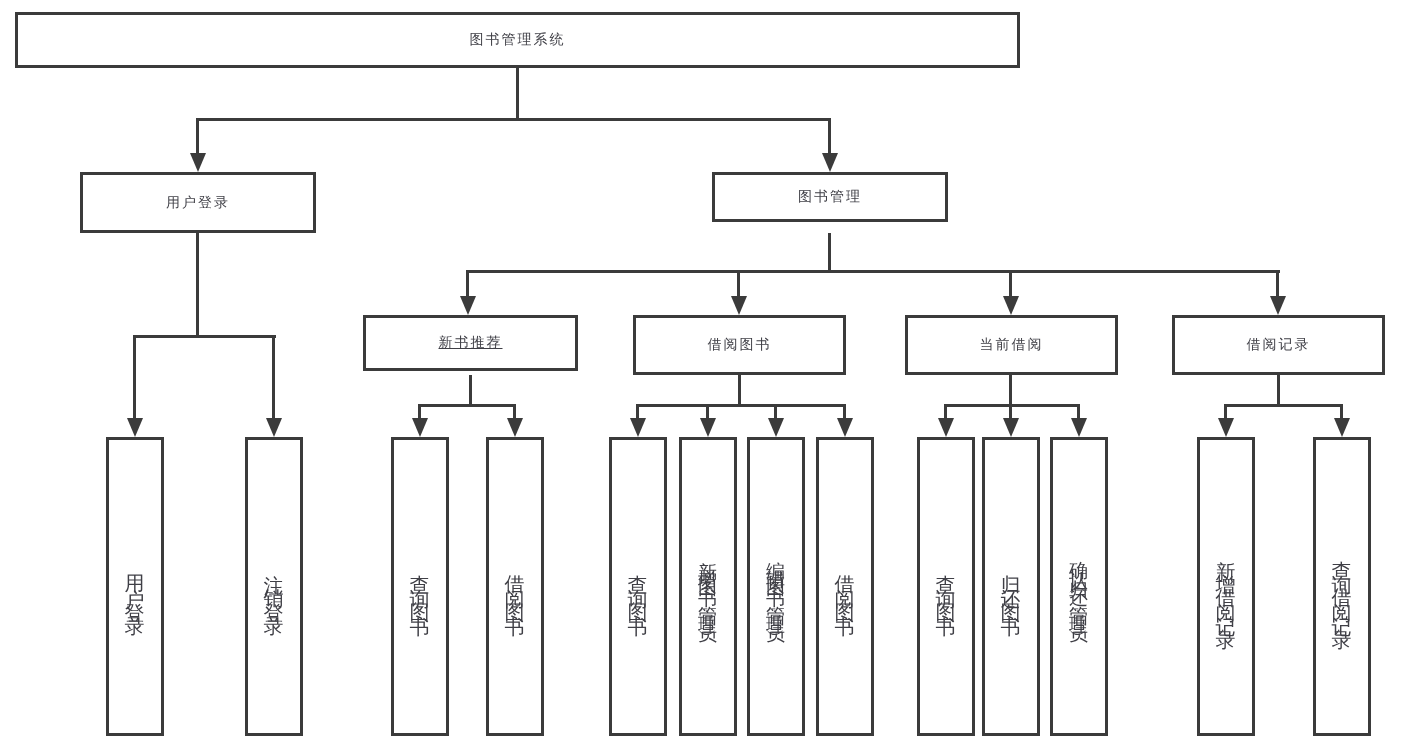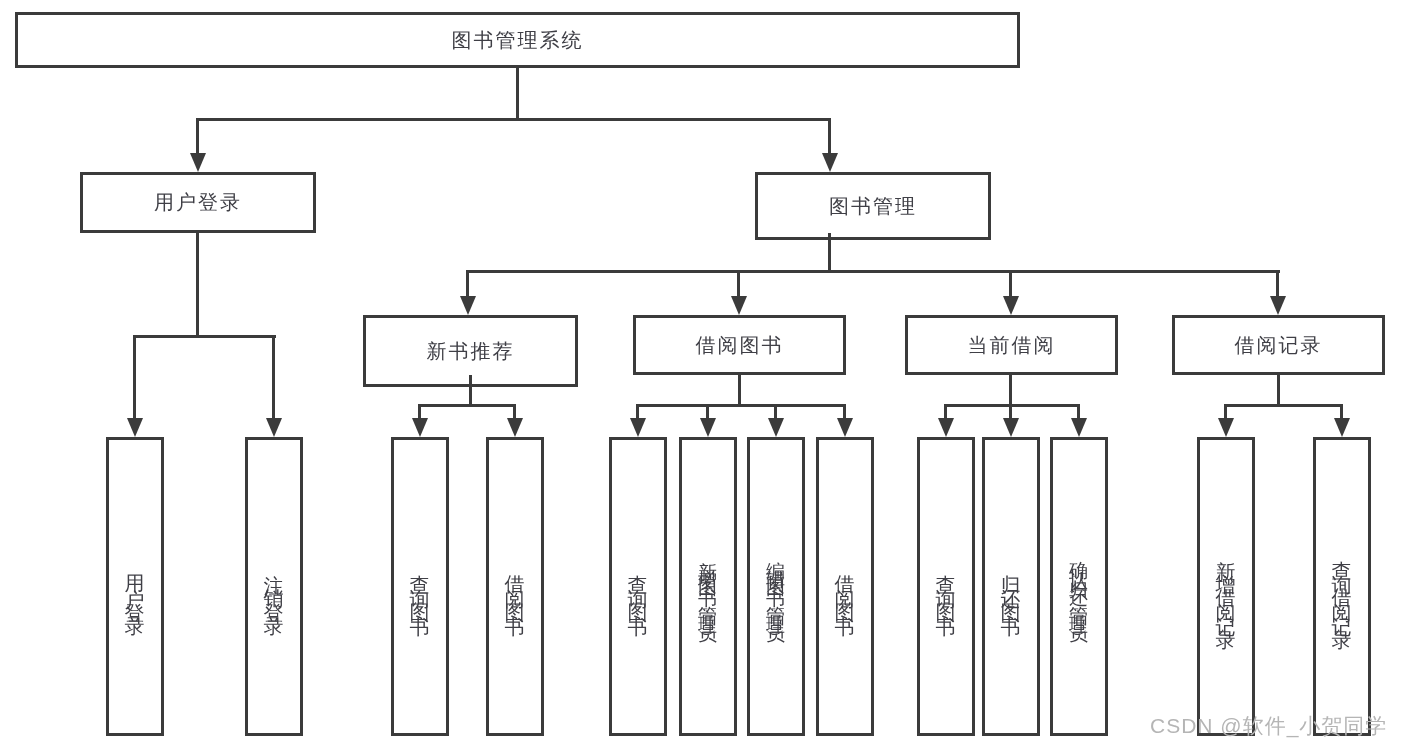--- a/index.html
+++ b/index.html
@@ -18,21 +18,21 @@
   }
   .node{
     position:absolute;
     box-sizing:border-box;
     background:var(--background);
     border:3px solid var(--line);
     color:var(--text);
     display:flex;align-items:center;justify-content:center;
     text-align:center;
   }
-  .node.h{font-size:20px;letter-spacing:2px;font-weight:500;}
+  .node.h{font-size:14px;letter-spacing:2px;font-weight:500;}
   .node.v{
     writing-mode:vertical-rl;
     text-orientation:mixed;
     font-size:20px;
     letter-spacing:14px;
     font-weight:500;
     line-height:1;
   }
   .node.v .vtext{display:inline-block;}
   .node.v .vtext.tight{letter-spacing:9px;font-size:19px;}
@@ -58,25 +58,25 @@
 
 <div class="canvas">
 
   <div class="node h" style="left:15px;top:12px;width:1005px;height:56px;">
     <span>图书管理系统</span>
   </div>
 
   <div class="node h" style="left:80px;top:172px;width:236px;height:61px;">
     <span>用户登录</span>
   </div>
-  <div class="node h" style="left:712px;top:172px;width:236px;height:68px;margin-left:43px;">
+  <div class="node h" style="left:712px;top:172px;width:236px;height:50px;">
     <span>图书管理</span>
   </div>
 
-  <div class="node h" style="left:363px;top:315px;width:215px;height:72px;">
+  <div class="node h" style="left:363px;top:315px;width:215px;height:56px;text-decoration:underline;">
     <span>新书推荐</span>
   </div>
   <div class="node h" style="left:633px;top:315px;width:213px;height:60px;">
     <span>借阅图书</span>
   </div>
   <div class="node h" style="left:905px;top:315px;width:213px;height:60px;align-items:center;">
     <span>当前借阅</span>
   </div>
   <div class="node h" style="left:1172px;top:315px;width:213px;height:60px;text-align:center;">
     <span>借阅记录</span>
@@ -176,15 +176,14 @@
   <div class="vline" style="left:1009px;top:404px;height:15px;"></div>
   <div class="arrow" style="left:1003px;top:418px;"></div>
   <div class="vline" style="left:1077px;top:404px;height:15px;"></div>
   <div class="arrow" style="left:1071px;top:418px;"></div>
 
   <div class="vline" style="left:1224px;top:404px;height:15px;"></div>
   <div class="arrow" style="left:1218px;top:418px;"></div>
   <div class="vline" style="left:1340px;top:404px;height:15px;"></div>
   <div class="arrow" style="left:1334px;top:418px;"></div>
 
-  <div class="watermark">CSDN @软件_小贺同学</div>
 
 </div>
 
 </body></html>

